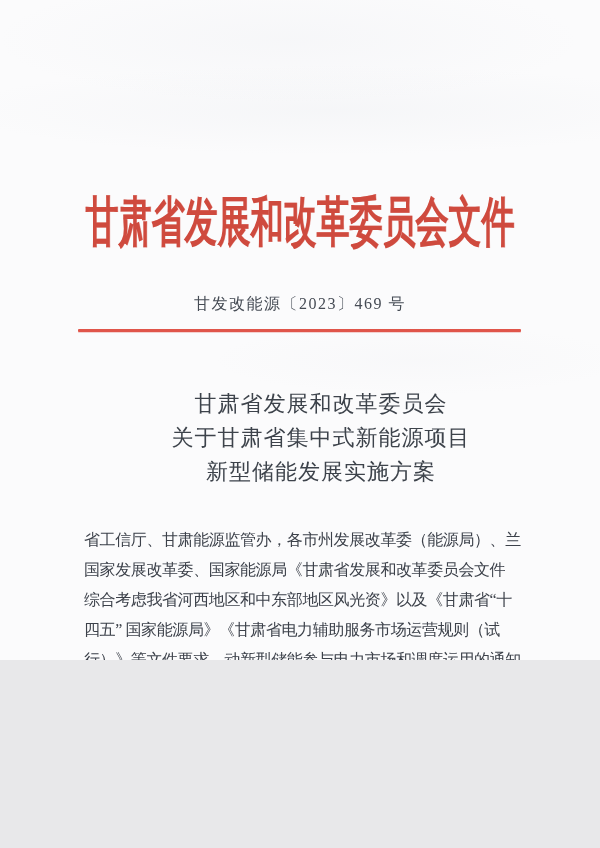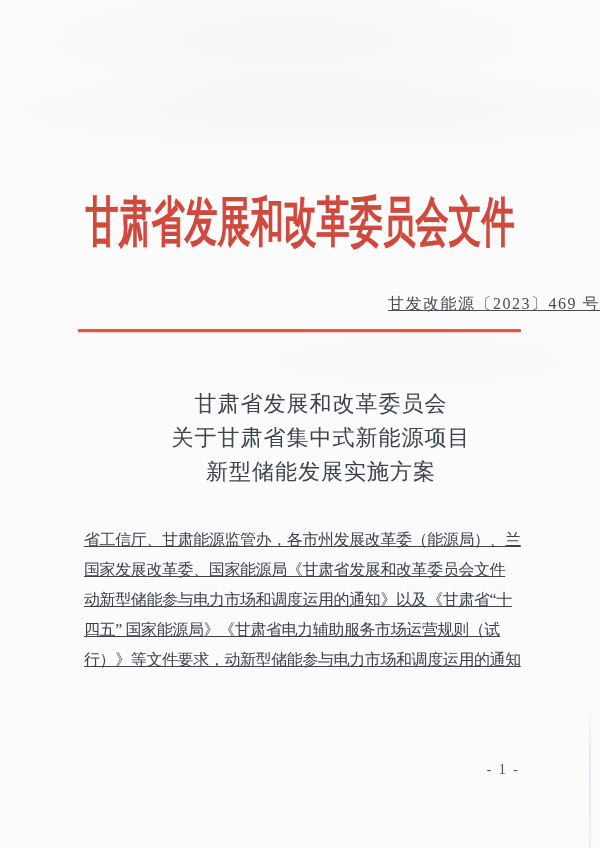--- a/index.html
+++ b/index.html
@@ -4,21 +4,21 @@
 <style>
   html, body {
     margin: 0;
     padding: 0;
     background: #e8e8ea;
     font-family: "Liberation Serif", "DejaVu Serif", serif;
   }
   .page {
     position: relative;
     width: 600px;
-    height: 848px;
+    height: 660px;
     margin: 0 auto;
     overflow: hidden;
     background:
       radial-gradient(ellipse 420px 90px at 48% 40px, rgba(185,192,205,0.07), transparent 70%),
       radial-gradient(ellipse 500px 60px at 55% 110px, rgba(180,188,200,0.08), transparent 75%),
       radial-gradient(ellipse 300px 50px at 70% 360px, rgba(190,196,206,0.05), transparent 70%),
       #fbfbfc;
   }
   .masthead {
     position: absolute;
@@ -36,26 +36,25 @@
     transform: scaleY(1.62);
     transform-origin: center center;
     white-space: nowrap;
     text-shadow: 0.4px 0.4px 0 rgba(207,74,62,0.45);
   }
   .doc-number {
     position: absolute;
     top: 294px;
     left: 0;
     width: 600px;
-    text-align: right;
+    text-align: center;
     font-size: 16px;
     letter-spacing: 1.5px;
     color: #454b54;
     white-space: nowrap;
-    text-decoration: underline;
   }
   .red-rule {
     position: absolute;
     top: 329px;
     left: 78px;
     width: 443px;
     height: 3px;
     border-radius: 1px;
     background: var(--rule-red, #e0554a);
     box-shadow: 0 1px 0 rgba(224,85,74,0.25);
@@ -75,21 +74,20 @@
   }
   .body-text {
     position: absolute;
     top: 525px;
     left: 84px;
     width: 440px;
     font-size: 16px;
     line-height: 30px;
     letter-spacing: -0.4px;
     color: var(--body-text, #3c414a);
-    text-decoration: underline;
   }
   .body-line {
     white-space: nowrap;
   }
   .page-number {
     position: absolute;
     top: 762px;
     right: 80px;
     font-size: 14px;
     letter-spacing: 2px;
@@ -118,21 +116,21 @@
 
   <div class="doc-title">
     <div class="title-line">甘肃省发展和改革委员会</div>
     <div class="title-line">关于甘肃省集中式新能源项目</div>
     <div class="title-line">新型储能发展实施方案</div>
   </div>
 
   <div class="body-text">
     <div class="body-line">省工信厅、甘肃能源监管办，各市州发展改革委（能源局）、兰</div>
     <div class="body-line">国家发展改革委、国家能源局《甘肃省发展和改革委员会文件</div>
-    <div class="body-line">动新型储能参与电力市场和调度运用的通知》以及《甘肃省“十</div>
+    <div class="body-line">综合考虑我省河西地区和中东部地区风光资》以及《甘肃省“十</div>
     <div class="body-line">四五” 国家能源局》《甘肃省电力辅助服务市场运营规则（试</div>
     <div class="body-line">行）》等文件要求，动新型储能参与电力市场和调度运用的通知</div>
   </div>
 
   <div class="page-number">- 1 -</div>
 
   <div class="scan-streak"></div>
 
 </div>
 

